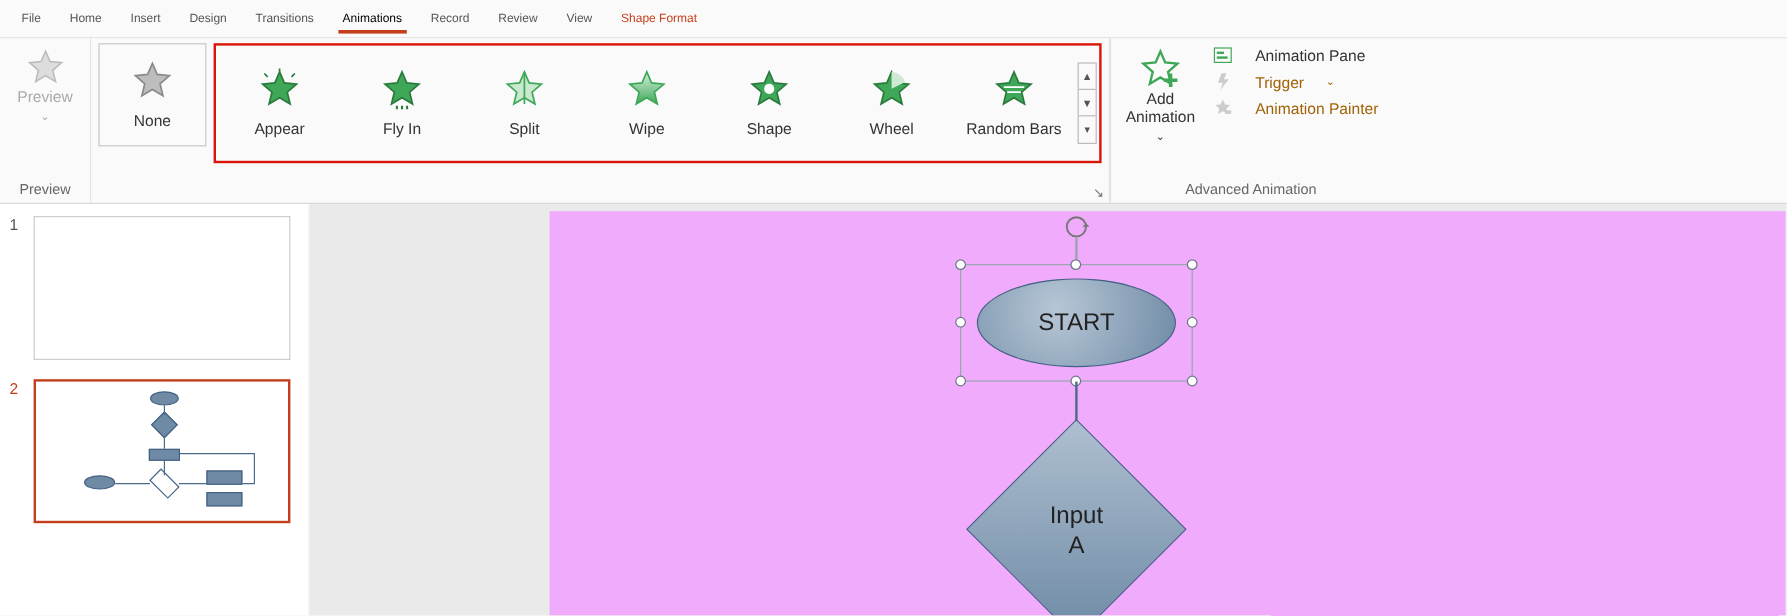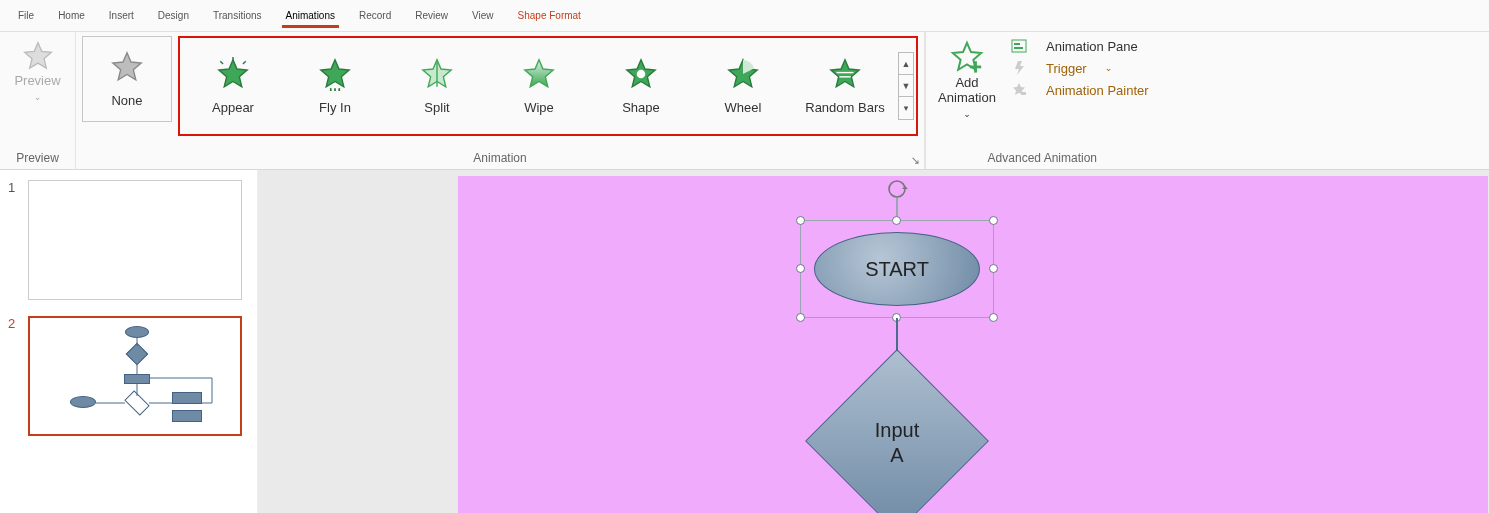--- a/index.html
+++ b/index.html
@@ -168,21 +168,20 @@
             <div class="lbl">Random Bars</div>
           </div>
         </div>
         <div class="gal-spin">
           <div>▲</div>
           <div>▼</div>
           <div>▾</div>
         </div>
       </div>
     </div>
-    <div class="group-label">Animation</div>
     <span class="dialog-launcher">↘</span>
   </div>
 
 
   <div style="width:1px;background:#e4e4e4;"></div>
 
   <div class="group" style="border-right:none;">
     <div class="group-body">
       <div class="big-btn">
         <svg width="34" height="34" viewBox="0 0 24 24">

